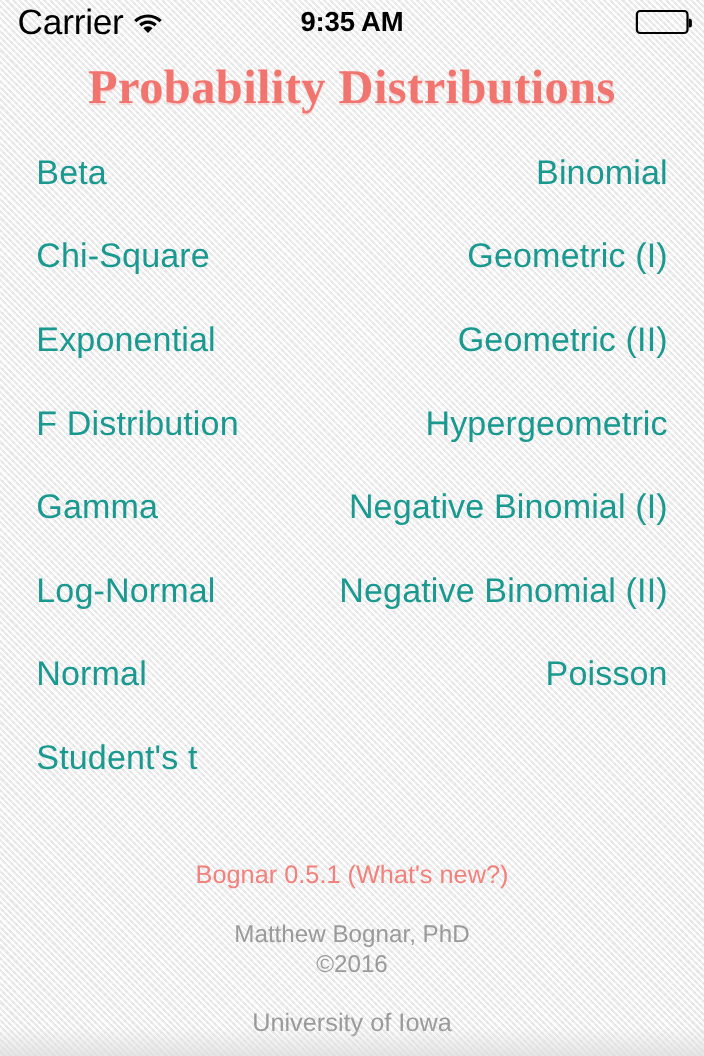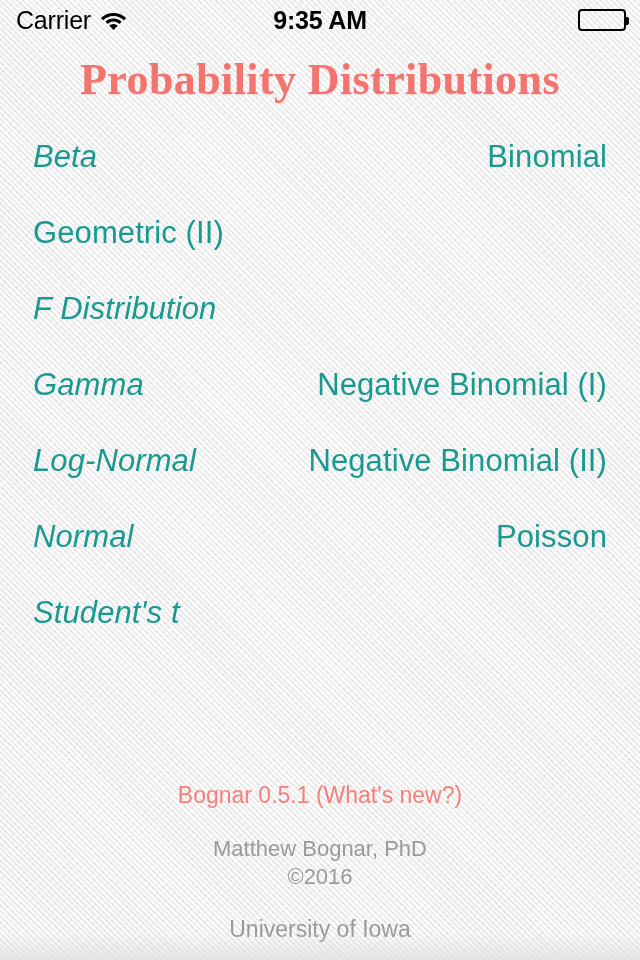--- a/index.html
+++ b/index.html
@@ -54,21 +54,21 @@
     padding: 0 14px 0 16px;
     box-sizing: border-box;
     color: #000;
   }
   .status-left {
     display: flex;
     align-items: center;
     gap: 9px;
   }
   .carrier-label {
-    font-size: 25px;
+    font-size: 32px;
     letter-spacing: -0.2px;
     line-height: 1;
   }
   .wifi-icon { display: block; }
   .status-time {
     position: absolute;
     left: 0; right: 0;
     text-align: center;
     font-size: 25px;
     font-weight: bold;
@@ -130,21 +130,21 @@
     height: 76px;
   }
   .dist-link {
     font-size: 31px;
     color: #19998f;
     letter-spacing: 0.1px;
     line-height: 1;
     white-space: nowrap;
     cursor: pointer;
   }
-  .dist-link.left  { text-align: right; font-style: italic; }
+  .dist-link.left  { text-align: right; }
   .dist-link.right { text-align: right; }
   .dist-link.empty { visibility: hidden; }
 
   
   .footer {
     position: absolute;
     left: 0;
     right: 0;
     bottom: 16px;
     text-align: center;
@@ -196,27 +196,33 @@
 
   <h1 class="app-title">Probability Distributions</h1>
 
   <div class="dist-grid">
 
     <div class="dist-row">
       <span class="dist-link left">Beta</span>
       <span class="dist-link right">Binomial</span>
     </div>
 
-
-    <div class="dist-row">
+    <div class="dist-row">
+      <span class="dist-link left">Chi-Square</span>
+      <span class="dist-link right">Geometric (I)</span>
+    </div>
+
+    <div class="dist-row">
+      <span class="dist-link left">Exponential</span>
       <span class="dist-link right">Geometric (II)</span>
     </div>
 
     <div class="dist-row">
       <span class="dist-link left">F Distribution</span>
+      <span class="dist-link right">Hypergeometric</span>
     </div>
 
     <div class="dist-row">
       <span class="dist-link left">Gamma</span>
       <span class="dist-link right">Negative Binomial (I)</span>
     </div>
 
     <div class="dist-row">
       <span class="dist-link left">Log-Normal</span>
       <span class="dist-link right">Negative Binomial (II)</span>

